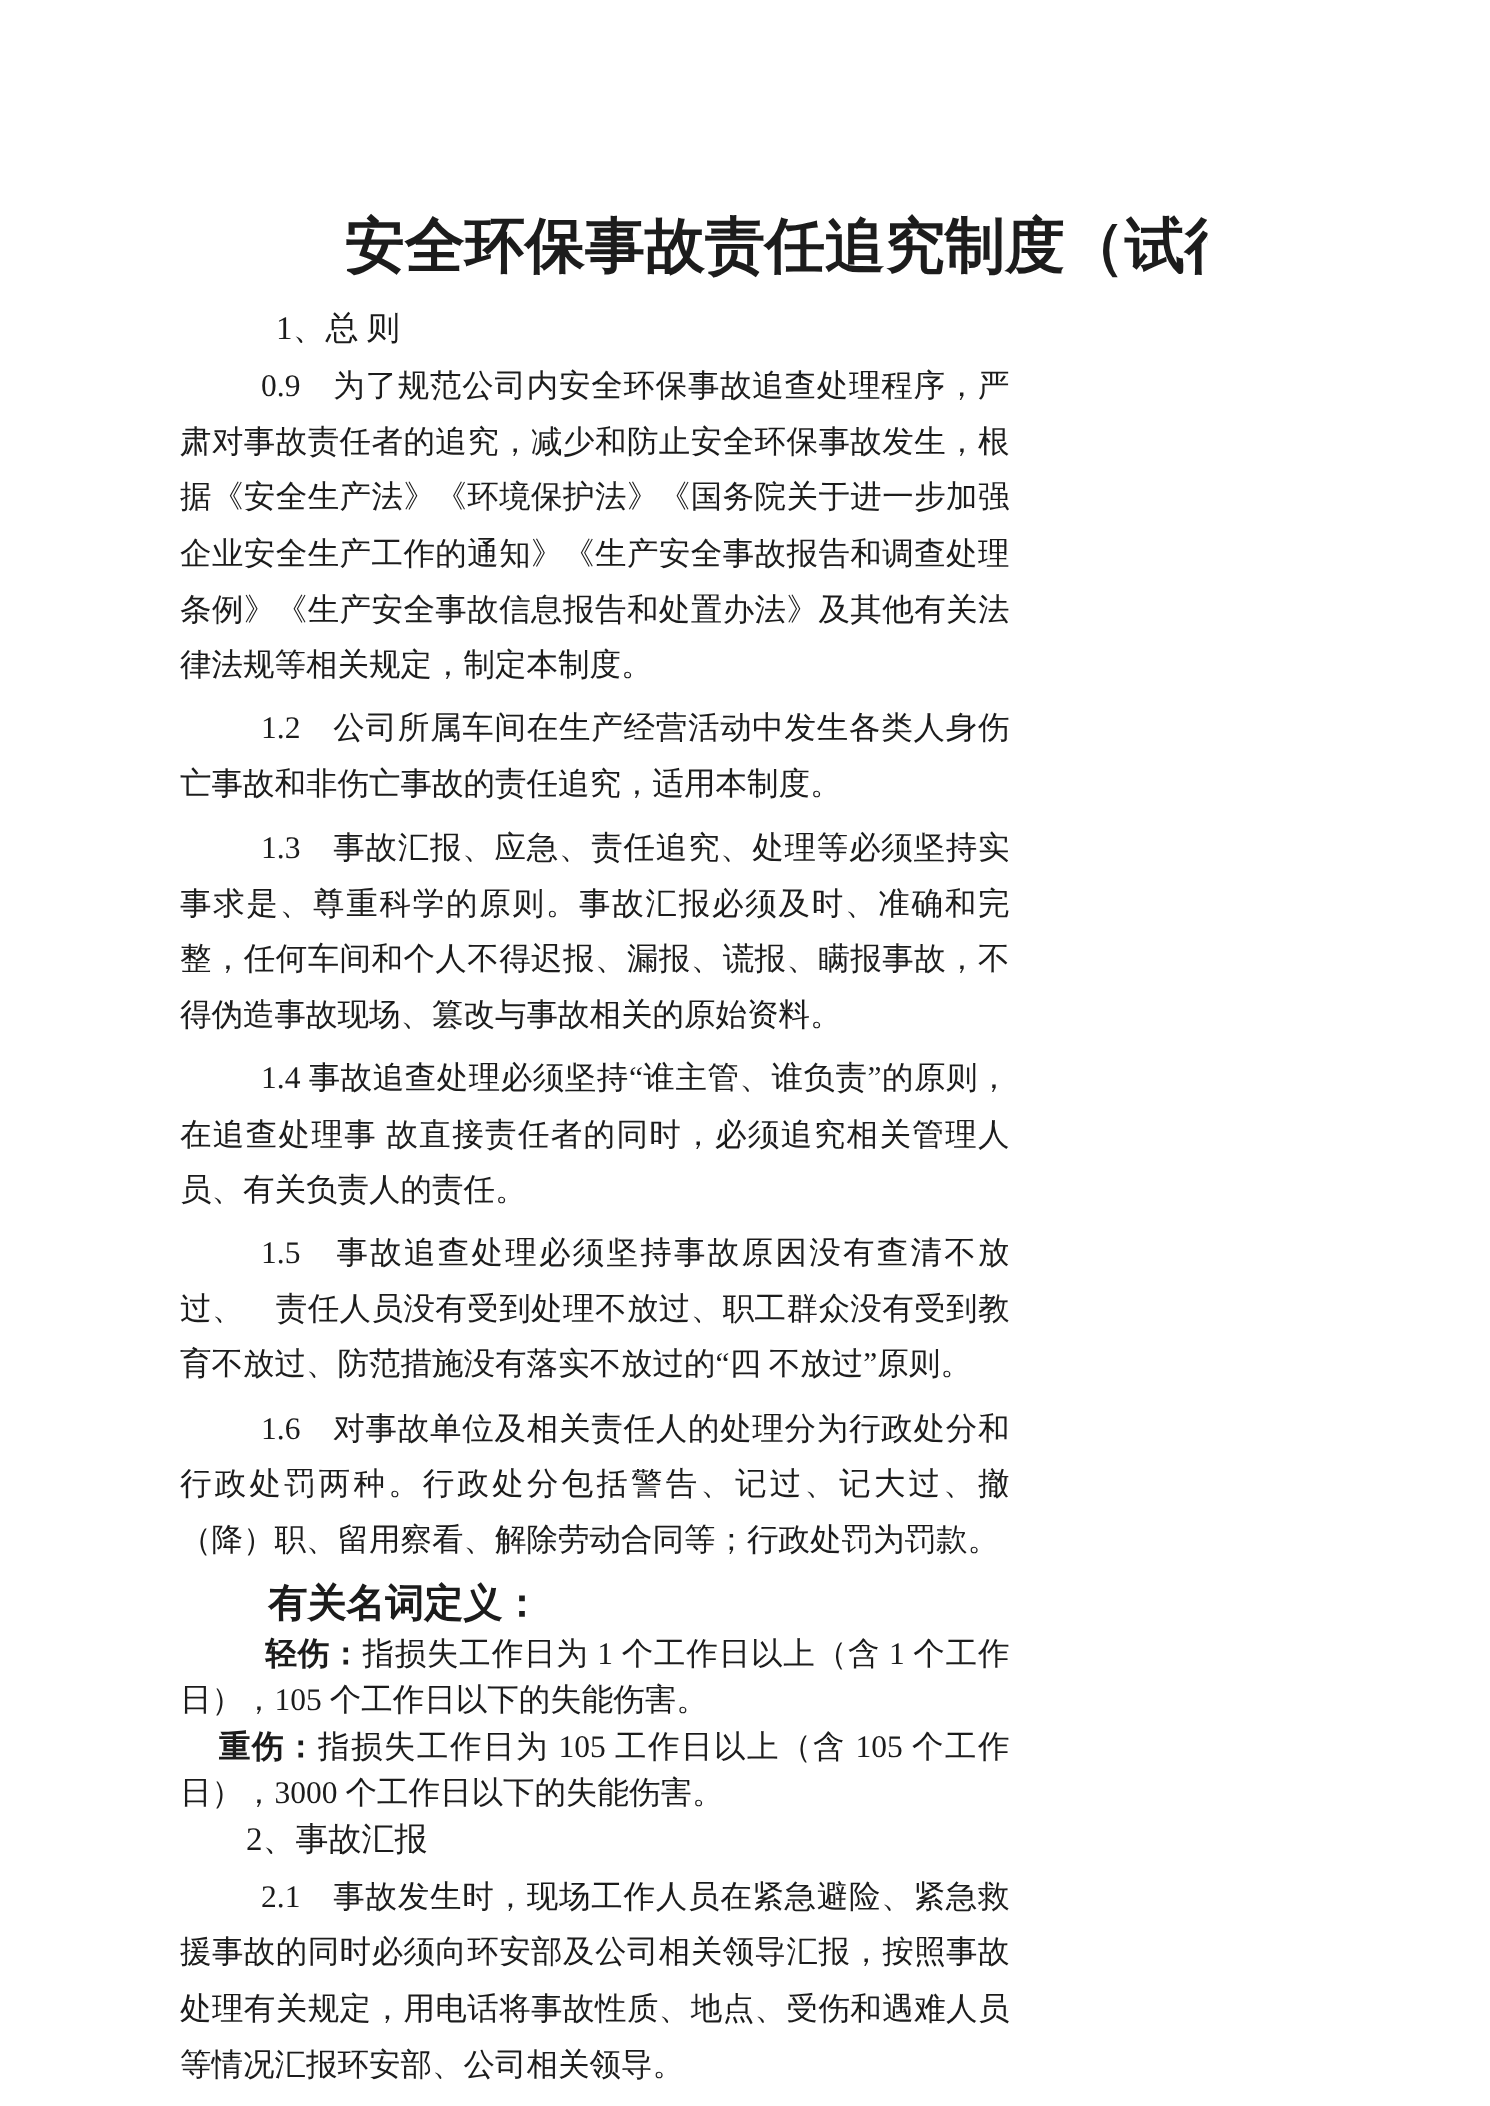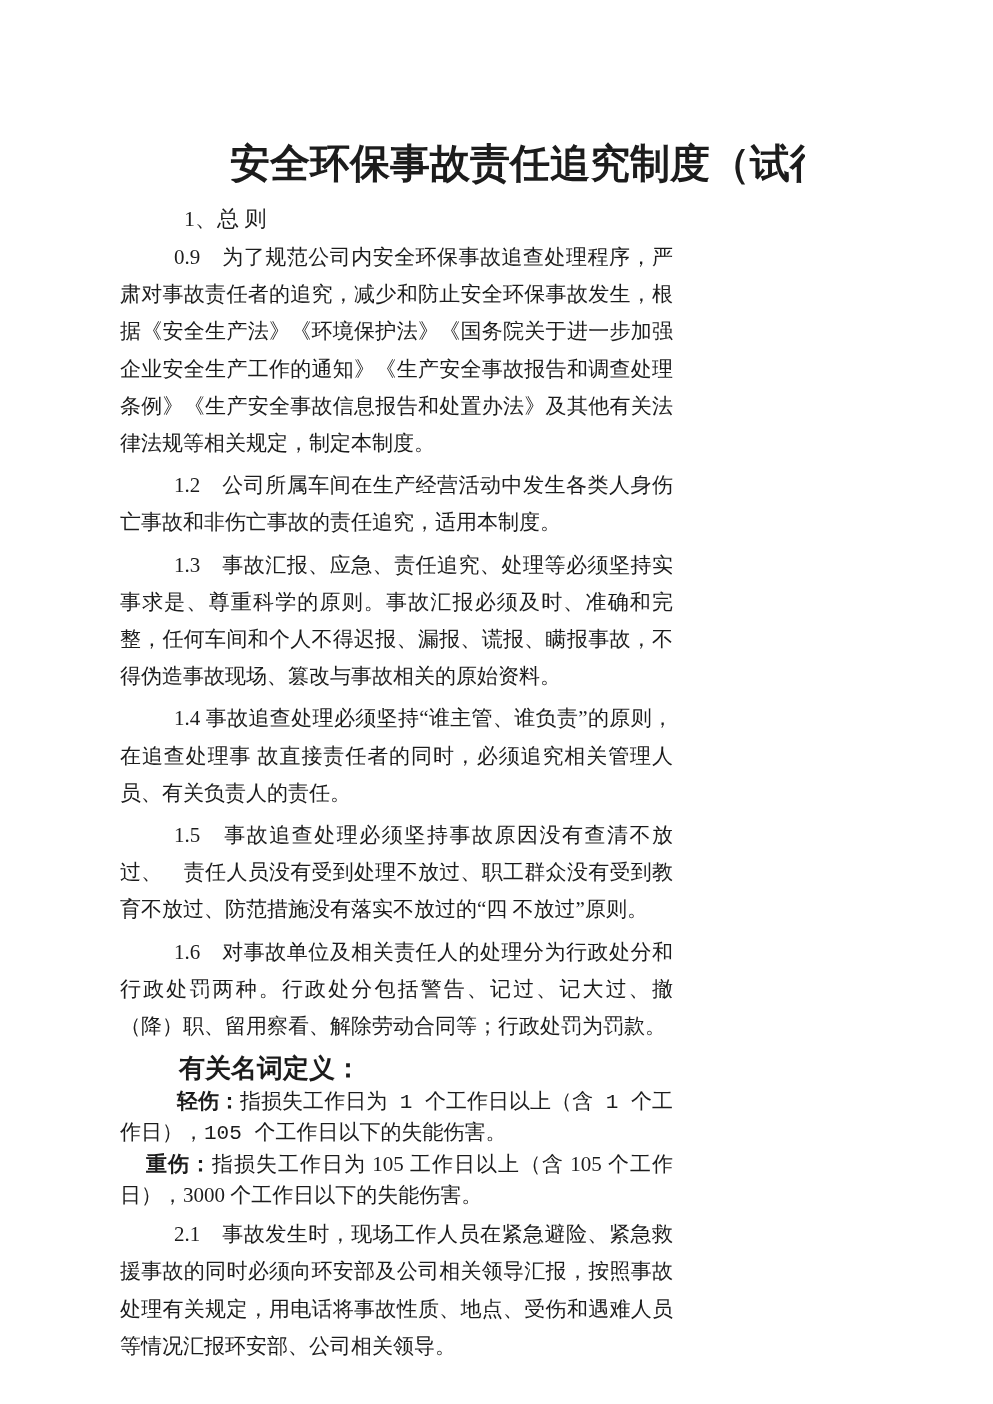--- a/index.html
+++ b/index.html
@@ -47,21 +47,21 @@
     font-weight:bold;
     text-indent:59px;
   }
   .def-para{
     margin:0;
     font-size:21px;
     line-height:31px;
     text-align:justify;
     text-indent:26px;
   }
-  .def-para.first{text-indent:57px;font-family:Liberation Mono, monospace;}
+  .def-para.first{text-indent:57px;}
   .def-para .term{font-weight:bold;}
 </style>
 </head>
 <body>
 
 <div class="page">
 
   <div class="doc-title">安全环保事故责任追究制度（试行）</div>
 
   <div class="section-heading">
@@ -79,16 +79,19 @@
 
   <p class="def-para first">
     <span class="term">轻伤：</span><span class="def-text">指损失工作日为 1 个工作日以上（含 1 个工作日），105 个工作日以下的失能伤害。</span>
   </p>
 
   <p class="def-para">
     <span class="term">重伤：</span><span class="def-text">指损失工作日为 105 工作日以上（含 105 个工作日），3000 个工作日以下的失能伤害。</span>
   </p>
 
 
+  <div class="section-heading h2">
+    <span class="num">2、</span><span class="label">事故汇报</span>
+  </div>
 
   <p class="para">2.1　事故发生时，现场工作人员在紧急避险、紧急救援事故的同时必须向环安部及公司相关领导汇报，按照事故处理有关规定，用电话将事故性质、地点、受伤和遇难人员等情况汇报环安部、公司相关领导。</p>
 
 </div>
 
 </body></html>

